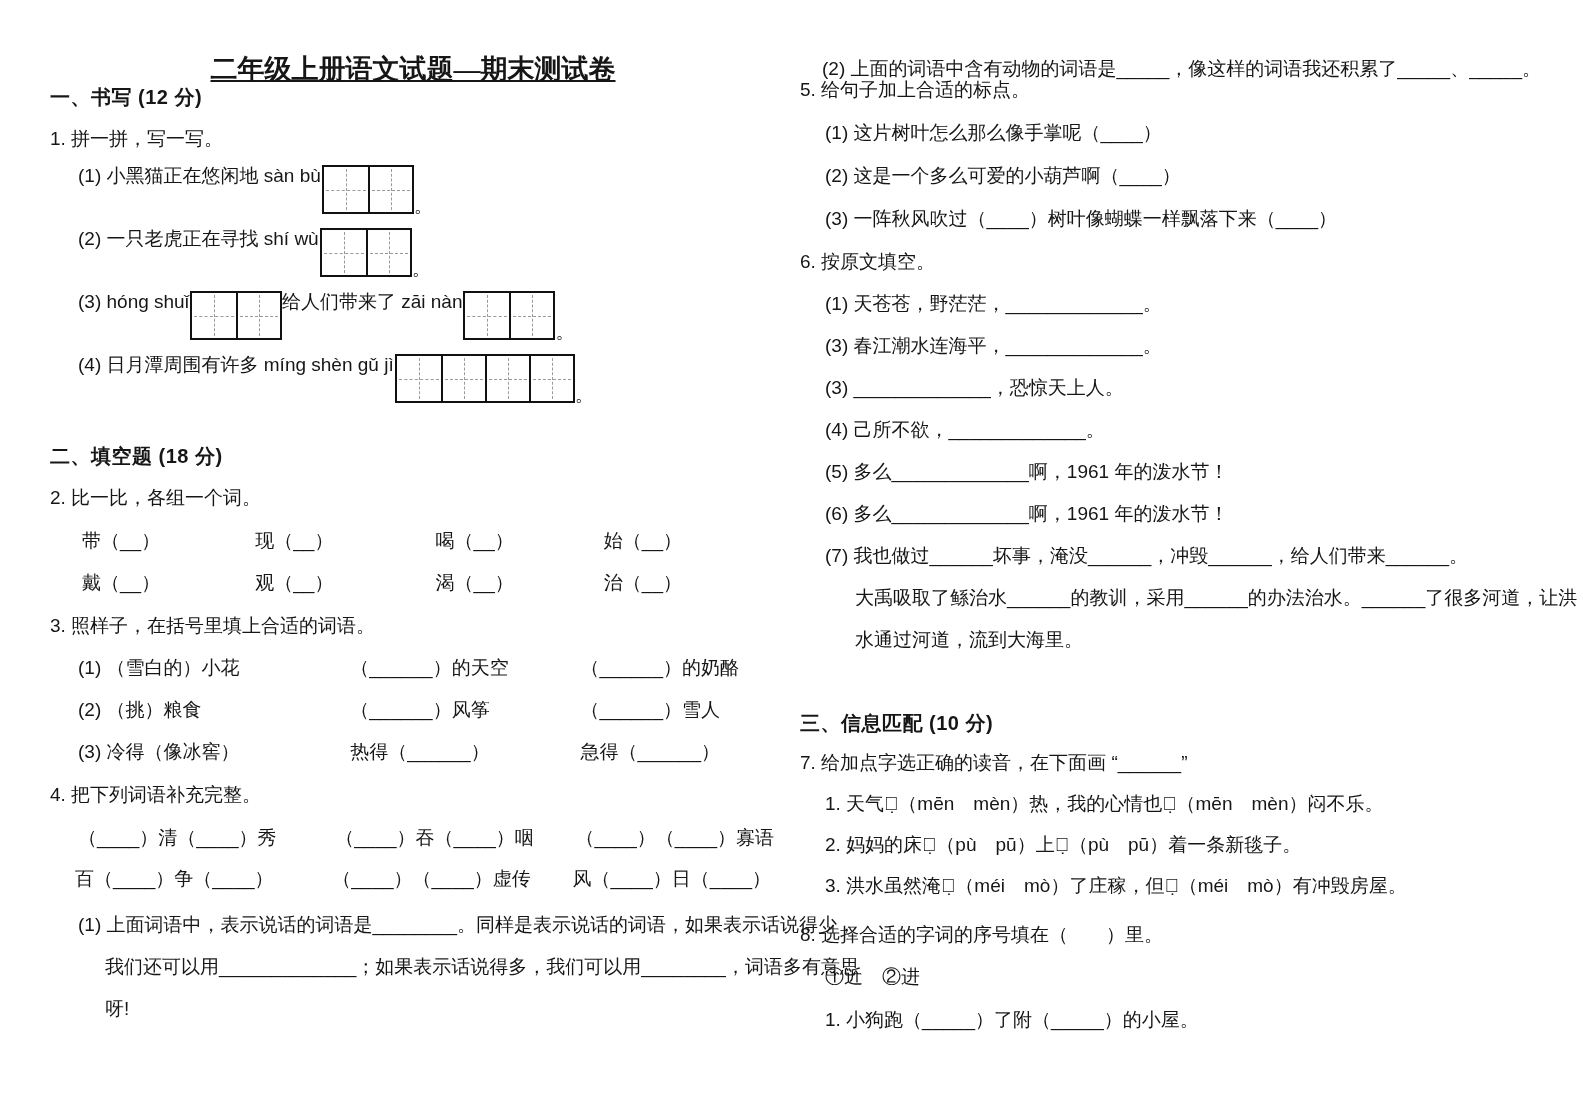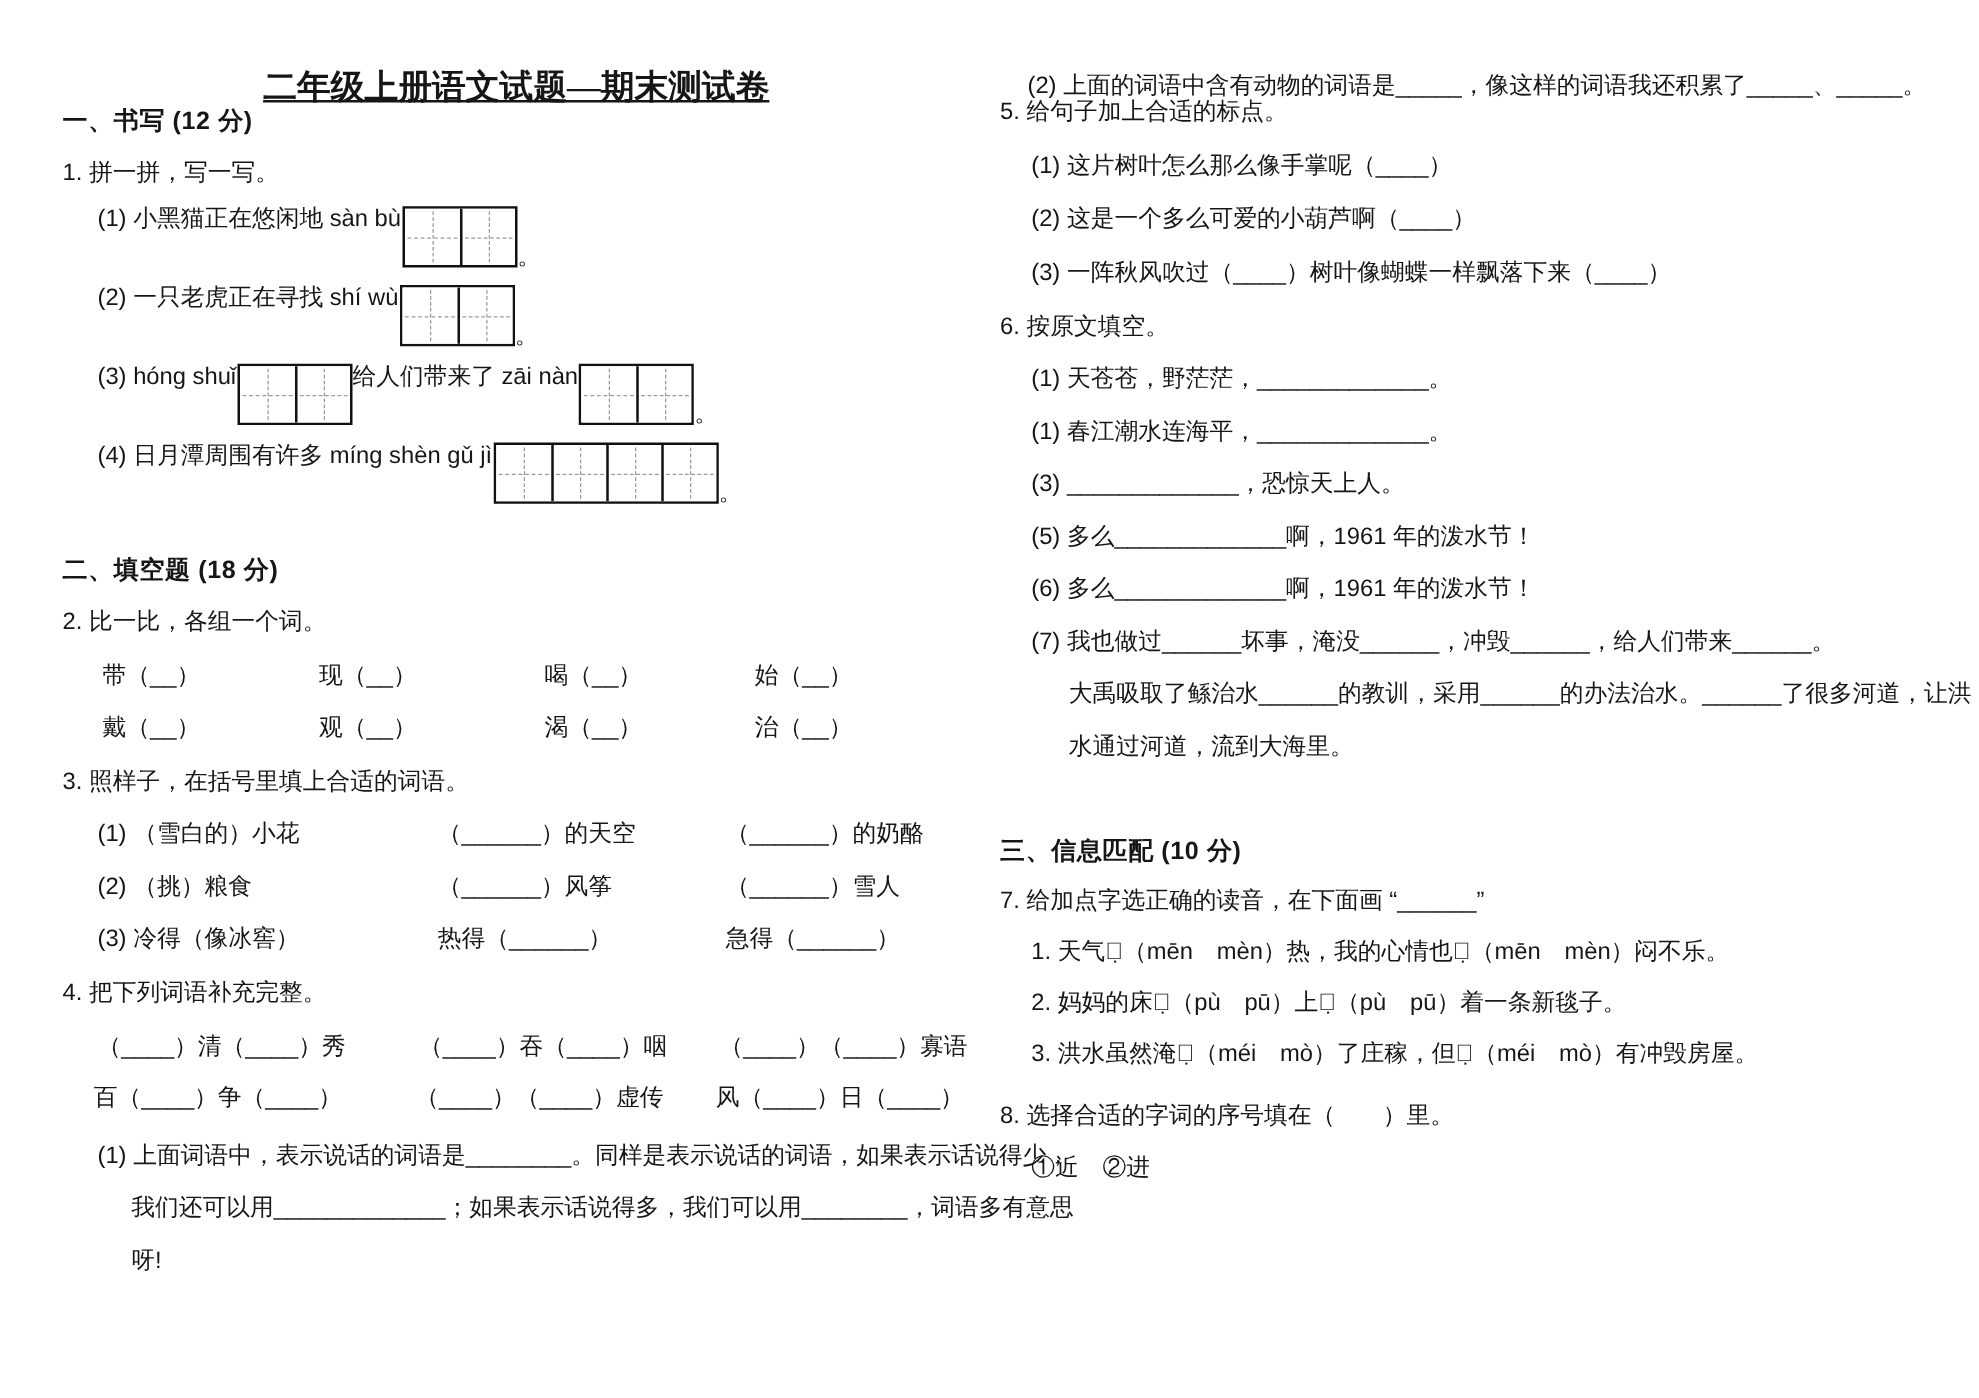--- a/index.html
+++ b/index.html
@@ -158,31 +158,33 @@
 
   <div class="line in22 mt18">(2) 上面的词语中含有动物的词语是_____，像这样的词语我还积累了_____、_____。</div>
 
   <div class="line mt24">5. 给句子加上合适的标点。</div>
   <div class="line in25 mt22">(1) 这片树叶怎么那么像手掌呢（____）</div>
   <div class="line in25 mt22">(2) 这是一个多么可爱的小葫芦啊（____）</div>
   <div class="line in25 mt22">(3) 一阵秋风吹过（____）树叶像蝴蝶一样飘落下来（____）</div>
 
   <div class="line mt22">6. 按原文填空。</div>
   <div class="line in25 mt21">(1) 天苍苍，野茫茫，_____________。</div>
-  <div class="line in25 mt21">(1) 春江潮水连海平，_____________。</div>
+  <div class="line in25 mt21">(3) 春江潮水连海平，_____________。</div>
   <div class="line in25 mt21">(3) _____________，恐惊天上人。</div>
+  <div class="line in25 mt21">(4) 己所不欲，_____________。</div>
   <div class="line in25 mt21">(5) 多么_____________啊，1961 年的泼水节！</div>
   <div class="line in25 mt21">(6) 多么_____________啊，1961 年的泼水节！</div>
   <div class="line in25 mt21">(7) 我也做过______坏事，淹没______，冲毁______，给人们带来______。</div>
   <div class="line in55 mt21">大禹吸取了鲧治水______的教训，采用______的办法治水。______了很多河道，让洪</div>
   <div class="line in55 mt21">水通过河道，流到大海里。</div>
 
   <div class="heading mt62">三、信息匹配 (10 分)</div>
 
   <div class="line mt18">7. 给加点字选正确的读音，在下面画 “______”</div>
   <div class="line in25 mt20">1. 天气闷̣（mēn　mèn）热，我的心情也闷̣（mēn　mèn）闷不乐。</div>
   <div class="line in25 mt20">2. 妈妈的床铺̣（pù　pū）上铺̣（pù　pū）着一条新毯子。</div>
   <div class="line in25 mt20">3. 洪水虽然淹没̣（méi　mò）了庄稼，但没̣（méi　mò）有冲毁房屋。</div>
 
   <div class="line mt28">8. 选择合适的字词的序号填在（　　）里。</div>
   <div class="line in25 mt21">①近　②进</div>
+  <div class="line in25 mt22">1. 小狗跑（_____）了附（_____）的小屋。</div>
 
 </div>
 
 </body></html>

